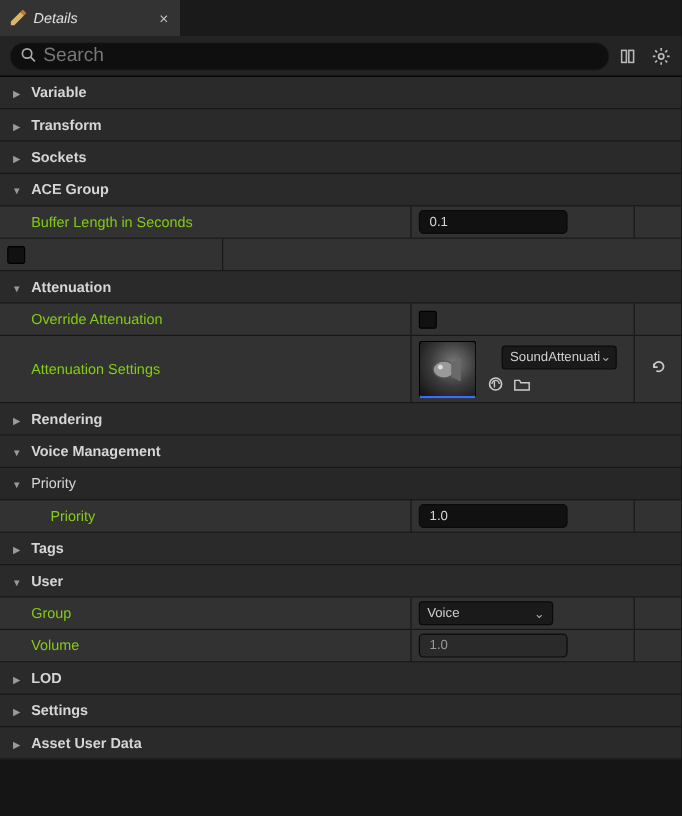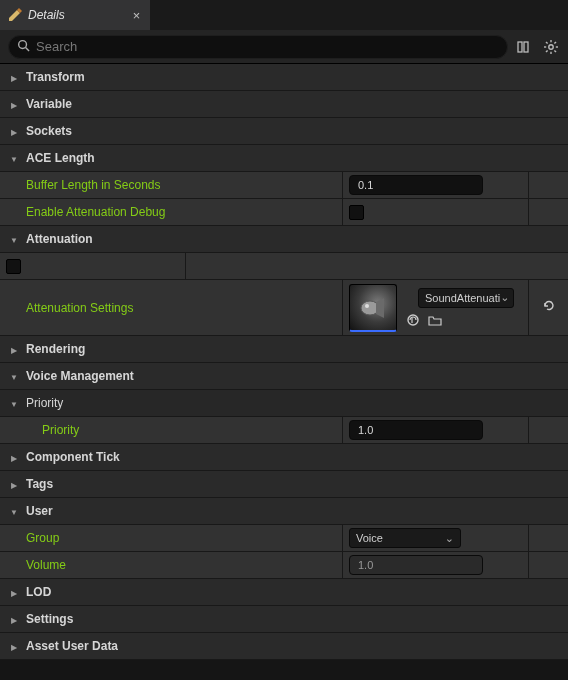--- a/index.html
+++ b/index.html
@@ -7,21 +7,21 @@
 
     
     .tabbar { height: 30px; display: flex; align-items: stretch; background: #1a1a1a; font-style: italic; }
     .tab { display: flex; align-items: center; gap: 6px; padding: 0 10px 0 8px; background: #333334; color: #e0e0e0; min-width: 150px; }
     .tab-icon { width: 14px; height: 14px; display: inline-flex; align-items: center; justify-content: center; }
     .tab-close { margin-left: auto; color: #c0c0c0; font-size: 13px; cursor: pointer; }
 
     
     .searchrow { height: 34px; display: flex; align-items: center; gap: 8px; padding: 4px 8px; background: #242424; border-bottom: 1px solid #000; }
     .searchbox { flex: 1; display: flex; align-items: center; gap: 6px; padding: 4px 8px; background: #0f0f0f; border: 1px solid #1e1e1e; border-radius: 12px; height: 24px; }
-    .searchbox input { flex: 1; background: transparent; border: none; outline: none; color: #c8c8c8; font-size: 13px; }
+    .searchbox input { flex: 1; background: transparent; border: none; outline: none; color: #c8c8c8; font-size: 16px; }
     .searchbox input::placeholder { color: #777; }
     .iconbtn { width: 18px; height: 18px; display: inline-flex; align-items: center; justify-content: center; cursor: pointer; color: #b0b0b0; }
 
     
     .scroll { height: calc(680px - 64px); overflow-y: auto; }
 
     
     .cat { display: flex; align-items: center; height: 27px; padding: 0 8px; background: #2a2a2a; border-bottom: 1px solid #181818; cursor: pointer; }
     .cat .arrow { width: 12px; text-align: center; margin-right: 6px; color: #9a9a9a; }
     .cat .label { font-weight: 600; color: #d6d6d6; }
@@ -31,21 +31,21 @@
 
     
     .prop { display: flex; align-items: stretch; height: 27px; background: #323232; border-bottom: 1px solid #181818; }
     .prop.tall { height: 56px; }
     .prop .keycell { flex: 0 0 343px; display: flex; align-items: center; padding-left: 26px; color: #84cc16; border-right: 1px solid #181818; }
     .prop .keycell.deep { padding-left: 42px; }
     .prop .valcell { flex: 0 0 186px; display: flex; align-items: center; padding: 3px 6px; border-right: 1px solid #181818; }
     .prop .resetcell { flex: 1; display: flex; align-items: center; justify-content: center; }
 
     
-    .numbox { width: 134px; height: 20px; background: #111; border: 1px solid #0a0a0a; border-radius: 4px; color: #d8d8d8; padding: 0 8px; font-size: 11px; }
+    .numbox { width: 124px; height: 20px; background: #111; border: 1px solid #0a0a0a; border-radius: 4px; color: #d8d8d8; padding: 0 8px; font-size: 11px; }
     .numbox.ro { background: #2a2a2a; color: #999; }
     .chk { width: 15px; height: 15px; background: #111; border: 1px solid #000; border-radius: 2px; cursor: pointer; }
     .combo { width: 112px; height: 20px; background: #1a1a1a; border: 1px solid #0a0a0a; border-radius: 3px; color: #cfcfcf; display: flex; align-items: center; padding: 0 6px; font-size: 11px; cursor: pointer; }
     .combo .chev { margin-left: auto; color: #aaa; }
     .combo.small { width: 96px; margin-left: 13px; }
 
     
     .asset { display: flex; align-items: center; gap: 8px; height: 100%; }
     .thumb { width: 48px; height: 48px; border-radius: 3px; background: radial-gradient(circle at 60% 40%, #7a7a7a 0%, #3a3a3a 50%, #111 100%); border: 1px solid #000; border-bottom: 2px solid #3a6cff; display:flex; align-items:center; justify-content:center; }
     .assetcol { display: flex; flex-direction: column; gap: 4px; }
@@ -104,56 +104,56 @@
           <line x1="11.4" y1="4.6" x2="13" y2="3"></line>
         </g>
       </svg>
   </span>
 </div>
 
 <div class="scroll">
 
   <div class="cat">
       <span class="arrow arr-right"></span>
+      <span class="label">Variable</span>
+    </div>
+  <div class="cat">
+      <span class="arrow arr-right"></span>
       <span class="label">Transform</span>
     </div>
   <div class="cat">
       <span class="arrow arr-right"></span>
-      <span class="label">Variable</span>
-    </div>
-  <div class="cat">
-      <span class="arrow arr-right"></span>
       <span class="label">Sockets</span>
     </div>
 
   <div class="cat">
       <span class="arrow arr-down"></span>
-      <span class="label">ACE Length</span>
+      <span class="label">ACE Group</span>
     </div>
   <div class="prop">
     <div class="keycell">Buffer Length in Seconds</div>
     <div class="valcell">
         <input class="numbox" value="0.1" style="">
       </div>
     <div class="resetcell"></div>
   </div>
 
   <div class="prop">
-    <div class="keycell">Enable Attenuation Debug</div>
     <div class="valcell">
         <span class="chk"></span>
       </div>
     <div class="resetcell"></div>
   </div>
 
   <div class="cat">
       <span class="arrow arr-down"></span>
       <span class="label">Attenuation</span>
     </div>
   <div class="prop">
+    <div class="keycell">Override Attenuation</div>
     <div class="valcell">
         <span class="chk"></span>
       </div>
     <div class="resetcell"></div>
   </div>
   <div class="prop tall">
     <div class="keycell">Attenuation Settings</div>
     <div class="valcell">
       <div class="asset">
         <div class="thumb">
@@ -209,24 +209,20 @@
   <div class="prop">
     <div class="keycell deep">Priority</div>
     <div class="valcell">
         <input class="numbox" value="1.0" style="">
       </div>
     <div class="resetcell"></div>
   </div>
 
   <div class="cat">
       <span class="arrow arr-right"></span>
-      <span class="label">Component Tick</span>
-    </div>
-  <div class="cat">
-      <span class="arrow arr-right"></span>
       <span class="label">Tags</span>
     </div>
 
   <div class="cat">
       <span class="arrow arr-down"></span>
       <span class="label">User</span>
     </div>
   <div class="prop">
     <div class="keycell">Group</div>
     <div class="valcell">

